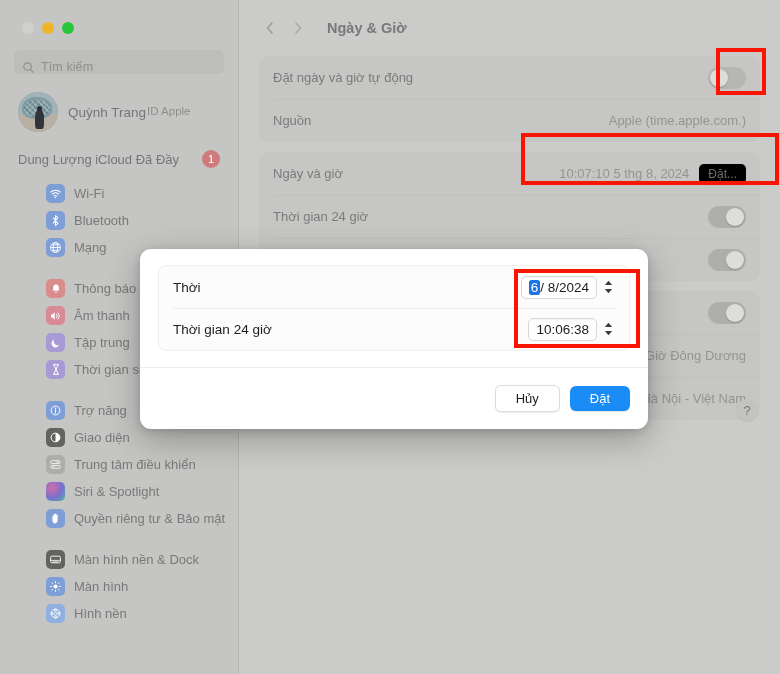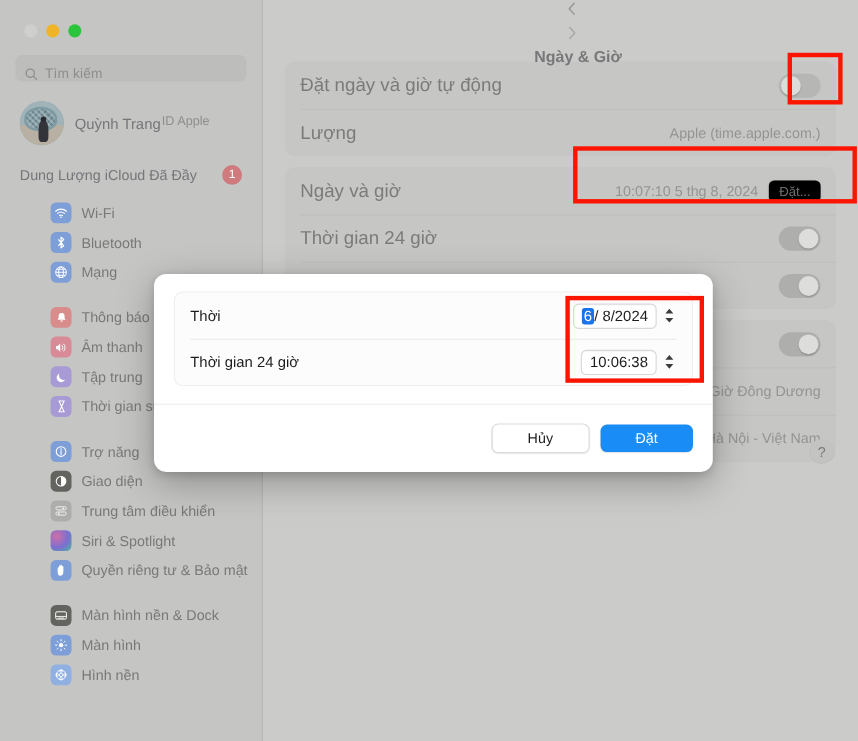--- a/index.html
+++ b/index.html
@@ -109,21 +109,21 @@
   .ico-lblue  { background: #8fb0e0; }
 
   
   #main {
     position: absolute; left: 239px; top: 0;
     width: 541px; height: 674px;
     background: #cbcbc9;
   }
   .toolbar {
     height: 56px; display: flex; align-items: center;
-    padding-left: 20px; gap: 6px; flex-direction: column;
+    padding-left: 20px; gap: 6px;
   }
   .nav-arrow {
     width: 22px; height: 22px;
     display:flex; align-items:center; justify-content:center;
     color: #9a9a98;
   }
   .page-title {
     font-size: 14.5px; font-weight: bold; color: #78787a;
     margin-left: 12px;
   }
@@ -138,21 +138,21 @@
     display: flex; align-items: center;
     justify-content: space-between;
     height: 43px;
     padding: 0 14px;
     position: relative;
   }
   .row + .row:before {
     content: ''; position: absolute; left: 14px; right: 0; top: 0;
     height: 1px; background: #bfbfbd;
   }
-  .row-label { font-size: 17px; color: #7b7b7b; }
+  .row-label { font-size: 13px; color: #7b7b7b; }
   .row-value { font-size: 13px; color: #949492; }
   .row-right { display: flex; align-items: center; gap: 10px; }
 
   .toggle {
     width: 38px; height: 22px; border-radius: 11px;
     background: #aeaeac; position: relative; flex: none;
   }
   .toggle .knob {
     position: absolute; top: 2px; width: 18px; height: 18px;
     border-radius: 50%; background: #dddddb;
@@ -239,21 +239,21 @@
   .modal-footer {
     position: absolute; left: 0; right: 0; bottom: 0;
     height: 62px;
     border-top: 1px solid #ededed;
     display: flex; align-items: center; justify-content: flex-end;
     gap: 10px; padding-right: 18px;
   }
   .btn {
     font-size: 13px;
     border-radius: 6px;
-    padding: 5px 32px;
+    padding: 5px 20px;
     border: none;
     cursor: default;
   }
   .btn-cancel {
     background: #ffffff; color: #1d1d1f;
     border: 1px solid #dcdcdc;
     box-shadow: 0 .5px 1px rgba(0,0,0,.08);
   }
   .btn-primary {
     background: #1a8cf5; color: #ffffff;
@@ -490,21 +490,21 @@
     </div>
 
     <div class="card">
       <div class="row">
         <span class="row-label">Đặt ngày và giờ tự động</span>
         <span class="toggle off">
           <span class="knob"></span>
         </span>
       </div>
       <div class="row">
-        <span class="row-label">Lượng</span>
+        <span class="row-label">Nguồn</span>
         <span class="row-value">Apple (time.apple.com.)</span>
       </div>
     </div>
 
     <div class="card">
       <div class="row">
         <span class="row-label">Ngày và giờ</span>
         <span class="row-right">
           <span class="row-value">10:07:10 5 thg 8, 2024</span>
           <button class="small-btn">Đặt...</button>

